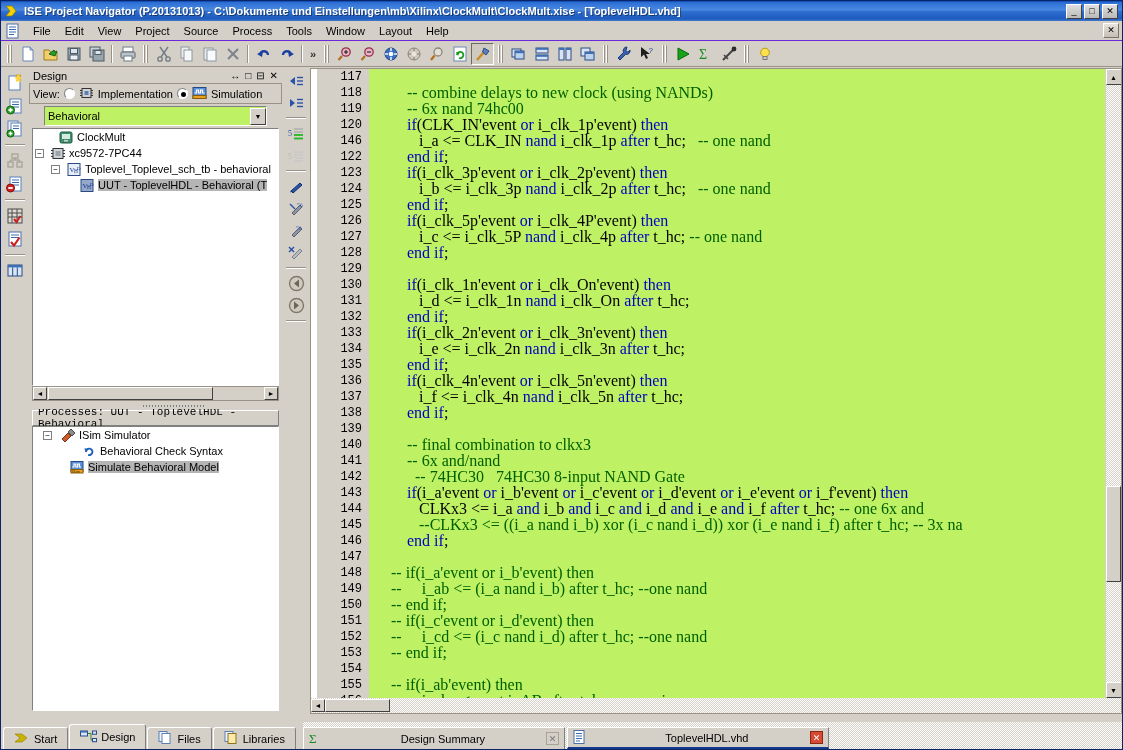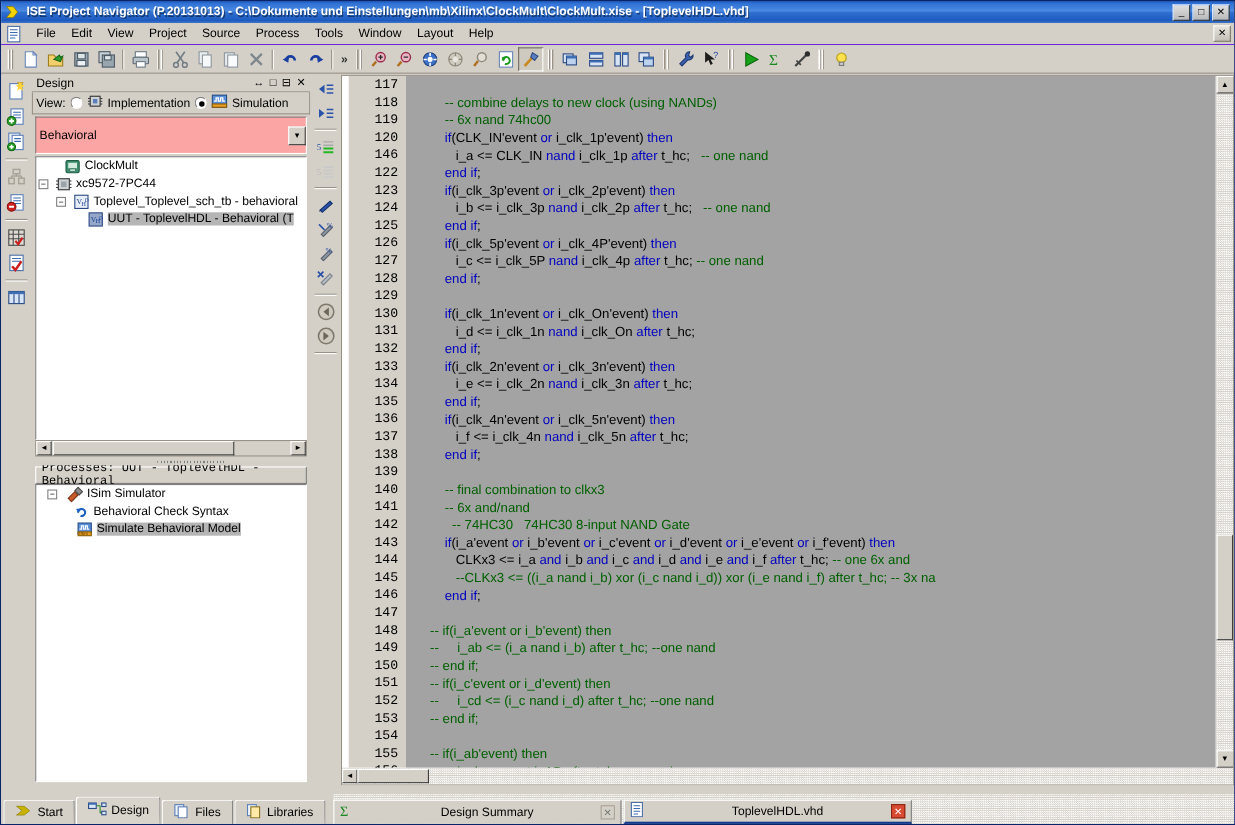--- a/index.html
+++ b/index.html
@@ -124,21 +124,21 @@
     border:1px solid #9a9287; border-top:none; background:#d4d0c8;
   }
   .radio {
     width:11px;height:11px;border-radius:50%;
     border:1px solid #808080; border-right-color:#fff;border-bottom-color:#fff;
     background:#fff; display:inline-block; position:relative; flex:0 0 auto;
   }
   .radio.on:after{content:"";position:absolute;left:3px;top:3px;width:5px;height:5px;border-radius:50%;background:#000;}
 
   .combo {
-    margin: 2px 3px; height: 34px; background:#fca5a5;
+    margin: 2px 15px; height: 20px; background:#bef264;
     border:1px solid #808080; border-right-color:#fff; border-bottom-color:#fff;
     display:flex; align-items:center; font-size:11px; padding-left:3px;
   }
   .combo .arrow {
     margin-left:auto; width:16px; height:17px;
     background:#d4d0c8; border:1px solid #fff;
     border-right-color:#404040;border-bottom-color:#404040;
     display:flex;align-items:center;justify-content:center; font-size:7px;
   }
 
@@ -206,22 +206,22 @@
     position:relative;
   }
   .editorarea{ flex:1 1 auto; display:flex; overflow:hidden; position:relative; }
   .gutter{
     width: 58px; background:#d4d0c8; flex:0 0 auto;
     text-align:right; padding-right:7px;
     font-family:"Liberation Mono", monospace; font-size:12px; color:#000;
     border-left: 6px solid #ffffff;
   }
   .code{
-    flex:1 1 auto; position:relative; background:#a3a3a3;
-    font-family:Liberation Sans, sans-serif; font-size:12px;
+    flex:1 1 auto; position:relative; background:#bef264;
+    font-family:Liberation Serif, serif; font-size:16px;
     white-space:pre; overflow:hidden; padding-left: 22px;
   }
   .ln{ height:16px; line-height:16px; }
   .kw{ color:#0000c0; }
   .cm{ color:#006000; }
   .tx{ color:#000000; }
 
   .vscroll{
     width:16px; background: repeating-conic-gradient(#fff 0% 25%, #d4d0c8 0% 50%) 0 0/2px 2px;
     display:flex;flex-direction:column;align-items:center;
@@ -753,21 +753,21 @@
           <span class="exp">−</span>
           <span class="dots" style="width:6px"></span>
           <span class="ticon">
             <svg width="16" height="15" viewBox="0 0 16 15">
                 <path d="M2 11 l6-6 3 3 -6 6z" fill="#c95a2c" stroke="#7a3415"></path>
                 <path d="M8 4 l3-3 4 4 -3 3z" fill="#8c8c8c" stroke="#4a4a4a"></path>
               </svg>
           </span>
           <span class="tlabel">ISim Simulator</span>
         </div>
-        <div class="tnode" style="padding-left:21px;">
+        <div class="tnode" style="padding-left:36px;">
           <span class="dots" style="width:12px"></span>
           <span class="ticon">
             <svg width="16" height="15" viewBox="0 0 16 15">
                 <path d="M5 8 a3.2 3.2 0 1 1 2.2 2.9" stroke="#1b5fc0" stroke-width="1.9" fill="none"></path>
                 <polygon points="3.2,4.6 7.4,4.6 5.3,8.6" fill="#1b5fc0"></polygon>
               </svg>
           </span>
           <span class="tlabel">Behavioral Check Syntax</span>
         </div>
         <div class="tnode sel" style="padding-left:24px;">

